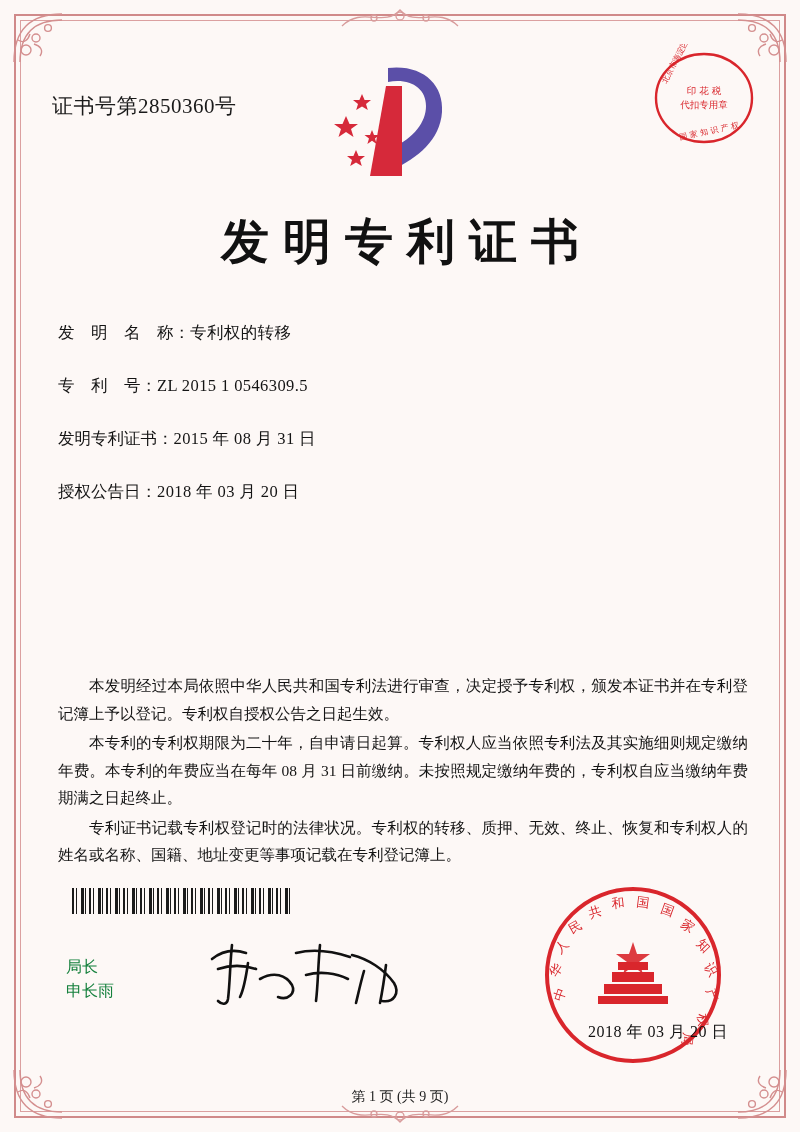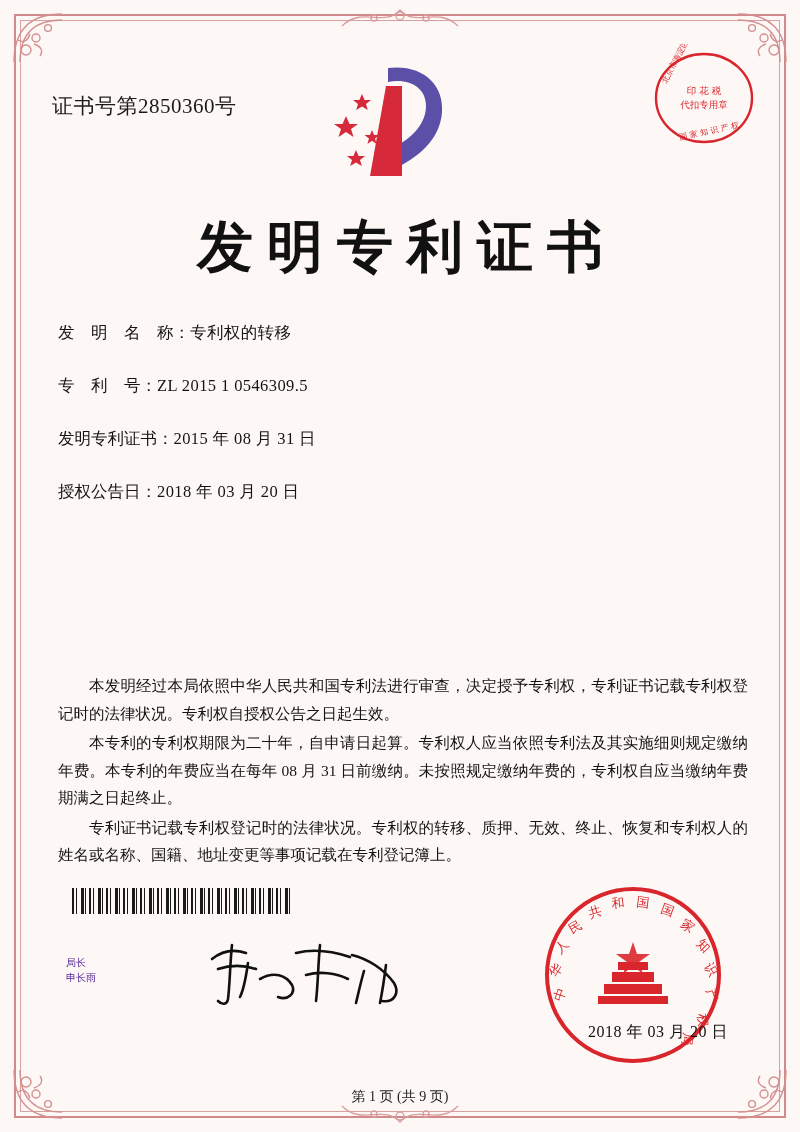--- a/index.html
+++ b/index.html
@@ -92,21 +92,21 @@
     height: 108px;
   }
   .stamp-tax svg { width: 100%; height: 100%; display: block; }
 
   .title {
     position: absolute;
     top: 210px;
     left: 0;
     width: 100%;
     text-align: center;
-    font-size: 56px;
+    font-size: 48px;
     font-weight: bold;
     letter-spacing: 14px;
     color: #111;
     text-indent: 14px;
     font-family: "DejaVu Serif", "Liberation Serif", serif;
   }
 
   .fields {
     position: absolute;
     left: 58px;
@@ -149,22 +149,22 @@
         #1a1a1a 0px, #1a1a1a 2px, transparent 2px, transparent 4px,
         #1a1a1a 4px, #1a1a1a 5px, transparent 5px, transparent 9px,
         #1a1a1a 9px, #1a1a1a 12px, transparent 12px, transparent 13px,
         #1a1a1a 13px, #1a1a1a 14px, transparent 14px, transparent 17px);
   }
 
   .signature-block {
     position: absolute;
     left: 66px;
     top: 955px;
-    font-size: 10px;
-    color: #4c1d95;
+    font-size: 16px;
+    color: #15803d;
     line-height: 1.5;
   }
   .signature-block .ln { display: block; }
 
   .handwriting {
     position: absolute;
     left: 200px;
     top: 935px;
     width: 220px;
     height: 80px;
@@ -323,21 +323,21 @@
       </div>
       <div class="field">
         <span class="lbl">发明专利证书：</span><span class="val">2015 年 08 月 31 日</span>
       </div>
       <div class="field">
         <span class="lbl">授权公告日：</span><span class="val">2018 年 03 月 20 日</span>
       </div>
     </div>
 
     <div class="body-text">
-      <p>本发明经过本局依照中华人民共和国专利法进行审查，决定授予专利权，专利证书记载专利权登记时的法律状况。专利权自授权公告之日起生效。</p>
+      <p>本发明经过本局依照中华人民共和国专利法进行审查，决定授予专利权，颁发本证书并在专利登记簿上予以登记。专利权自授权公告之日起生效。</p>
       <p>本专利的专利权期限为二十年，自申请日起算。专利权人应当依照专利法及其实施细则规定缴纳年费。本专利的年费应当在每年 08 月 31 日前缴纳。未按照规定缴纳年费的，专利权自应当缴纳年费期满之日起终止。</p>
       <p>专利证书记载专利权登记时的法律状况。专利权的转移、质押、无效、终止、恢复和专利权人的姓名或名称、国籍、地址变更等事项记载在专利登记簿上。</p>
     </div>
 
     <div class="barcode"></div>
 
     <div class="signature-block">
       <span class="ln">局长</span>
       <span class="ln">申长雨</span>
     </div>

